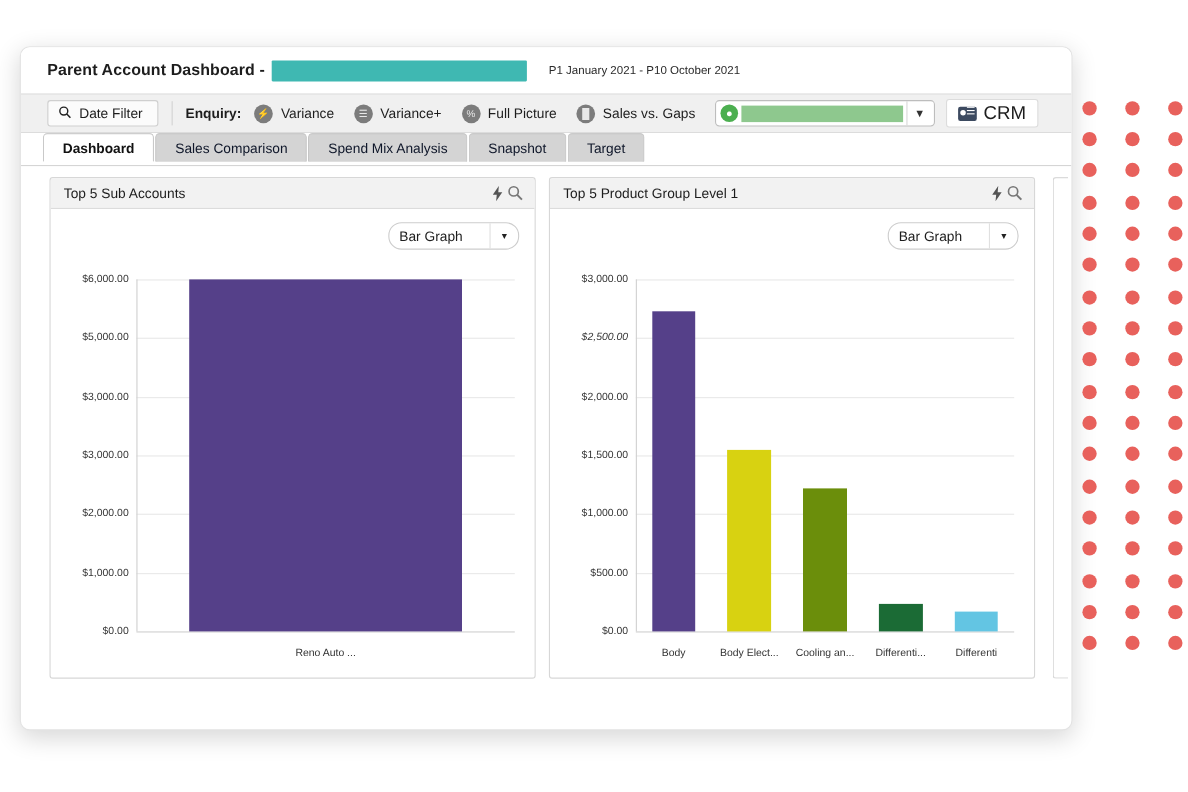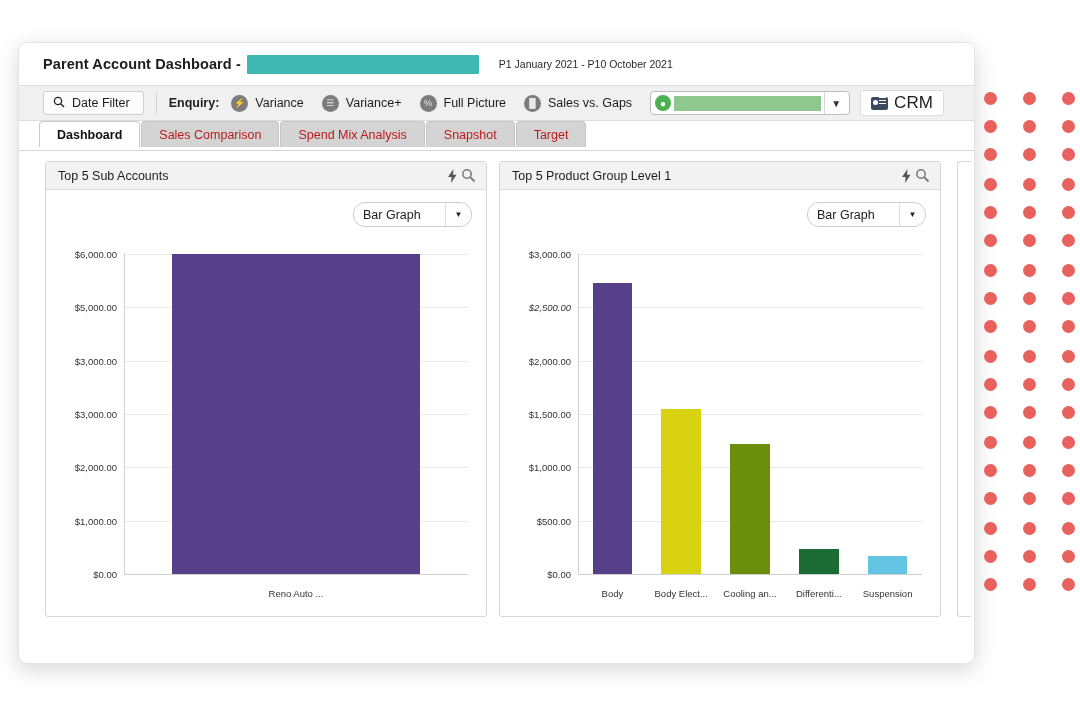--- a/index.html
+++ b/index.html
@@ -72,21 +72,21 @@
   
   #tabstrip{
     position:absolute;left:0;top:78px;width:100%;height:30px;
     background:#fff;display:flex;align-items:flex-start;padding-left:20px;box-sizing:border-box;
   }
   #tabstrip::after{
     content:"";position:absolute;left:0;right:0;bottom:0;height:1px;background:#d5d5d5;
   }
   .tab{
     height:26px;padding:0 17px;display:flex;align-items:center;justify-content:center;
-    font-size:12.5px;color:#b91c1c;background:#d4d4d4;border:1px solid #c6c6c6;border-bottom:none;
+    font-size:12.5px;color:#0f172a;background:#d4d4d4;border:1px solid #c6c6c6;border-bottom:none;
     border-radius:4px 4px 0 0;margin-right:1px;cursor:pointer;box-sizing:border-box;position:relative;z-index:1;
   }
   .tab.active{background:#fff;border-color:#c9c9c9;font-weight:bold;color:#111;z-index:3;}
   .tab.active::after{content:"";position:absolute;left:0;right:0;bottom:-1px;height:2px;background:#fff;}
 
   
   .panel{
     position:absolute;top:118px;height:320px;background:#fff;
     border:1px solid #d7d7d7;border-radius:3px;box-sizing:border-box;overflow:hidden;
   }
@@ -292,21 +292,21 @@
             <div class="axis-v"></div>
             <div class="bar" style="height: 91%; background: rgb(85, 64, 137); width: 11.5%; left: 4.25%;"></div>
             <div class="xlab" style="left: 10%;">Body</div>
             <div class="bar" style="height: 51.5%; background: rgb(216, 210, 17); width: 11.5%; left: 24.25%;"></div>
             <div class="xlab" style="left: 30%;">Body Elect...</div>
             <div class="bar" style="height: 40.5%; background: rgb(107, 142, 11); width: 11.5%; left: 44.25%;"></div>
             <div class="xlab" style="left: 50%;">Cooling an...</div>
             <div class="bar" style="height: 7.66667%; background: rgb(27, 107, 53); width: 11.5%; left: 64.25%;"></div>
             <div class="xlab" style="left: 70%;">Differenti...</div>
             <div class="bar" style="height: 5.66667%; background: rgb(99, 197, 227); width: 11.5%; left: 84.25%;"></div>
-            <div class="xlab" style="left: 90%;">Suspension</div>
+            <div class="xlab" style="left: 90%;">Differenti</div>
           </div>
       </div>
     </div>
   </div>
 
   <div id="panel-edge"></div>
 </div>
 
 <div id="dot-grid">
     <div class="dot-row" style="margin-bottom: 15px;">

